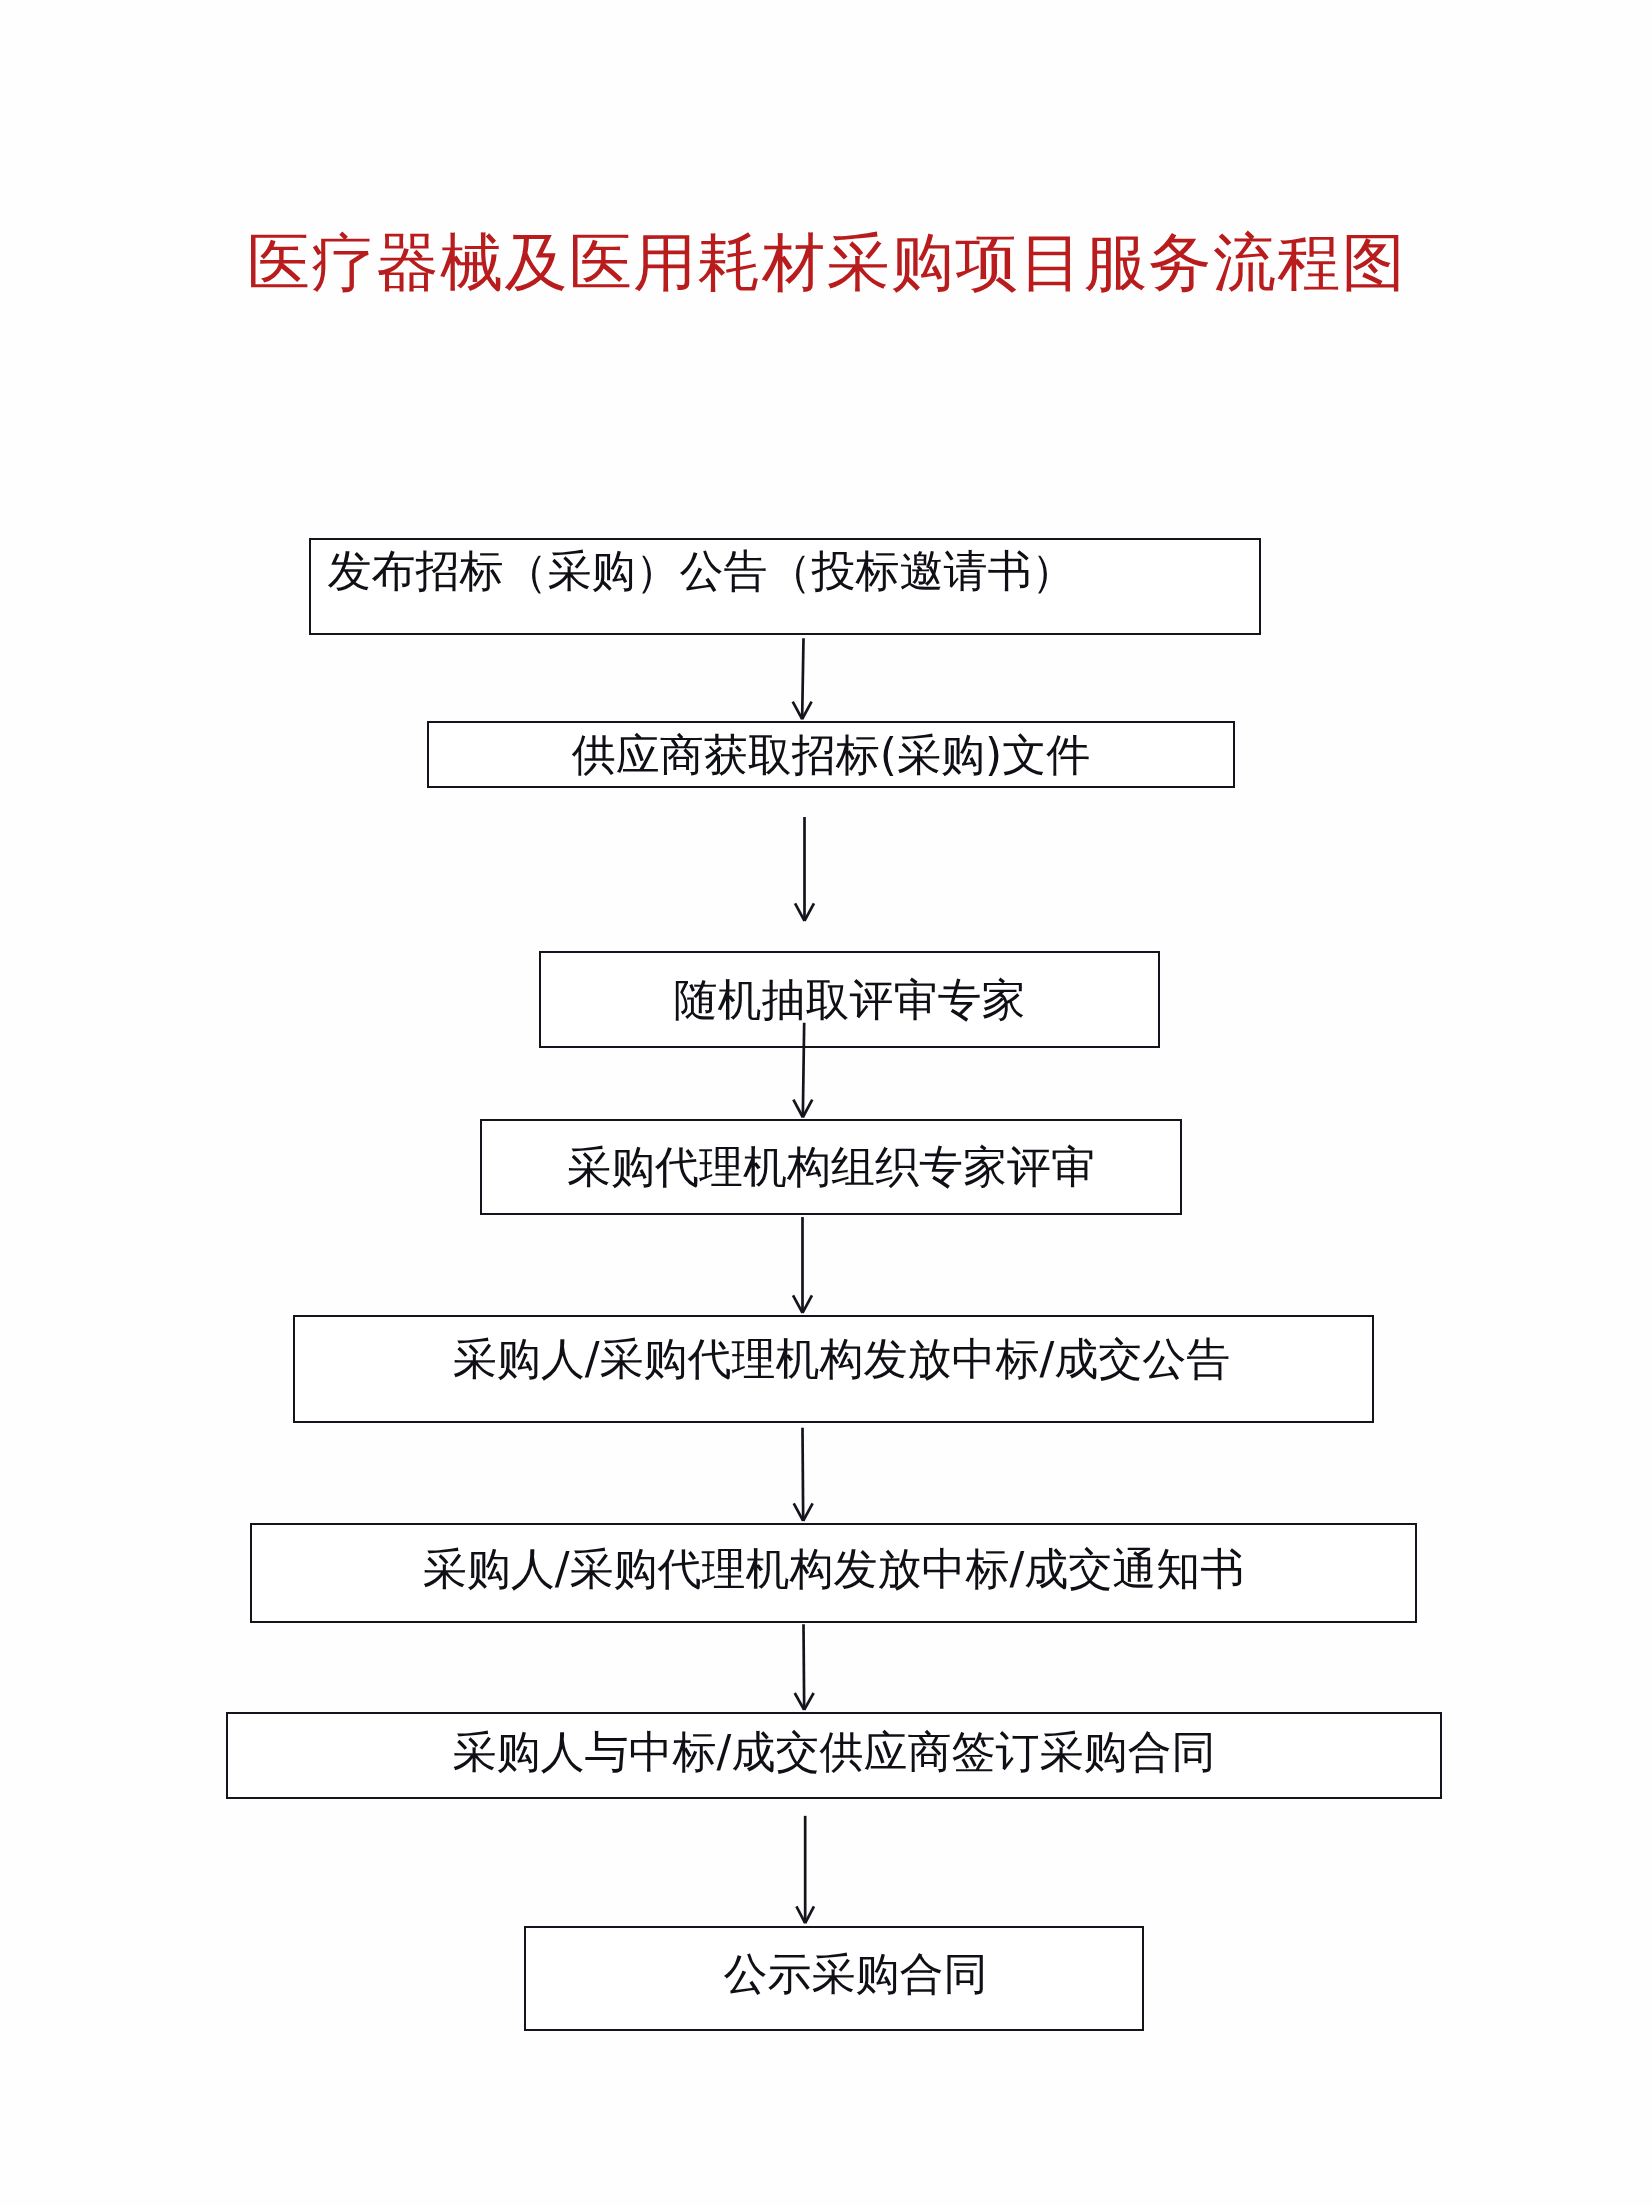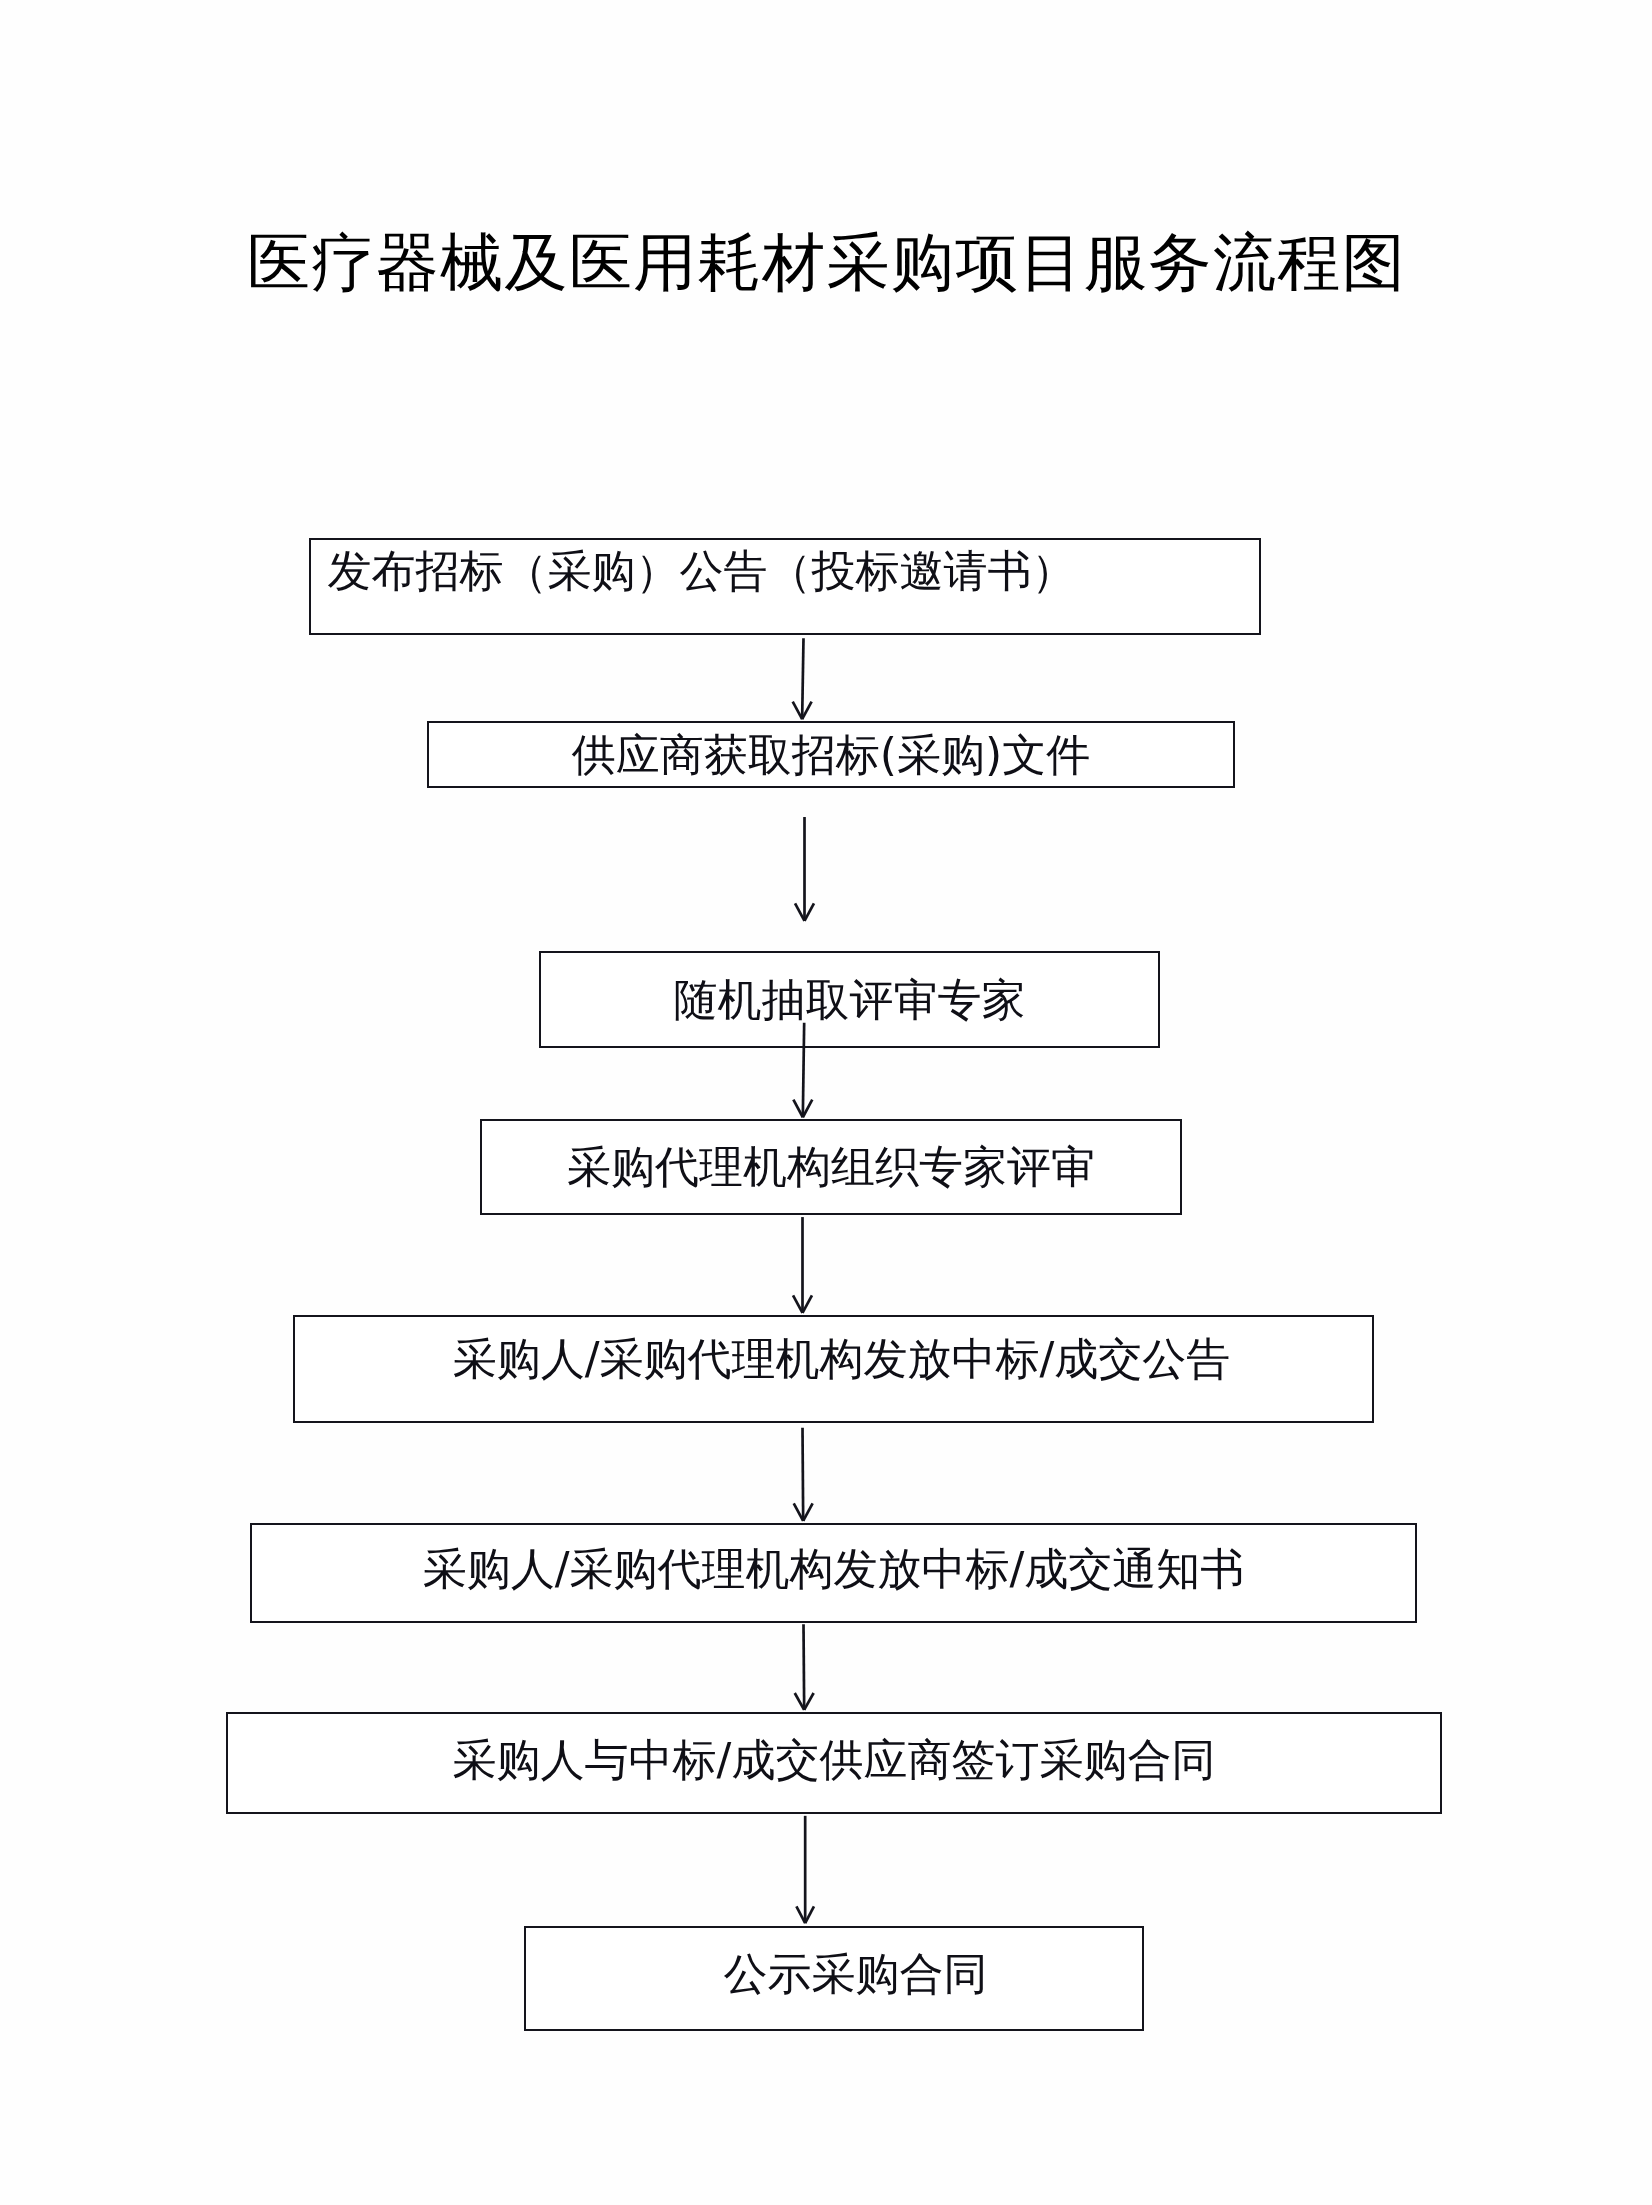--- a/index.html
+++ b/index.html
@@ -25,21 +25,21 @@
       position: absolute;
       left: 0;
       width: 1653px;
       top: 218px;
       height: 89px;
       text-align: center;
       font-size: 63px;
       line-height: 89px;
       font-weight: normal;
       letter-spacing: 1.4px;
-      color: #000000;
+      color: #b91c1c;
     }
     .box {
       position: absolute;
       box-sizing: border-box;
       border: 2.7px solid #14141c;
       background: #ffffff;
       display: flex;
       align-items: center;
       justify-content: center;
       font-size: 44px;
@@ -132,21 +132,21 @@
   </div>
 
   <div class="arrow" style="left:790px; top:1622px; height:90px;">
     <svg width="27" height="90" viewBox="0 0 40 131">
       <line x1="20" y1="2" x2="21" y2="129" stroke="#14141c" stroke-width="4"></line>
       <line x1="7" y1="104" x2="21" y2="129" stroke="#14141c" stroke-width="4"></line>
       <line x1="35" y1="104" x2="21" y2="129" stroke="#14141c" stroke-width="4"></line>
     </svg>
   </div>
 
-  <div class="box" style="left:226px; top:1712px; width:1216px; height:102px;">
+  <div class="box" style="left:226px; top:1712px; width:1216px; height:87px;">
     <span style="margin-bottom:6.8px;">采购人与中标/成交供应商签订采购合同</span>
   </div>
 
   <div class="arrow" style="left:791px; top:1814px; height:111px;">
     <svg width="27" height="111" viewBox="0 0 40 163">
       <line x1="21" y1="2" x2="21" y2="161" stroke="#14141c" stroke-width="4"></line>
       <line x1="8" y1="136" x2="21" y2="161" stroke="#14141c" stroke-width="4"></line>
       <line x1="34" y1="136" x2="21" y2="161" stroke="#14141c" stroke-width="4"></line>
     </svg>
   </div>

